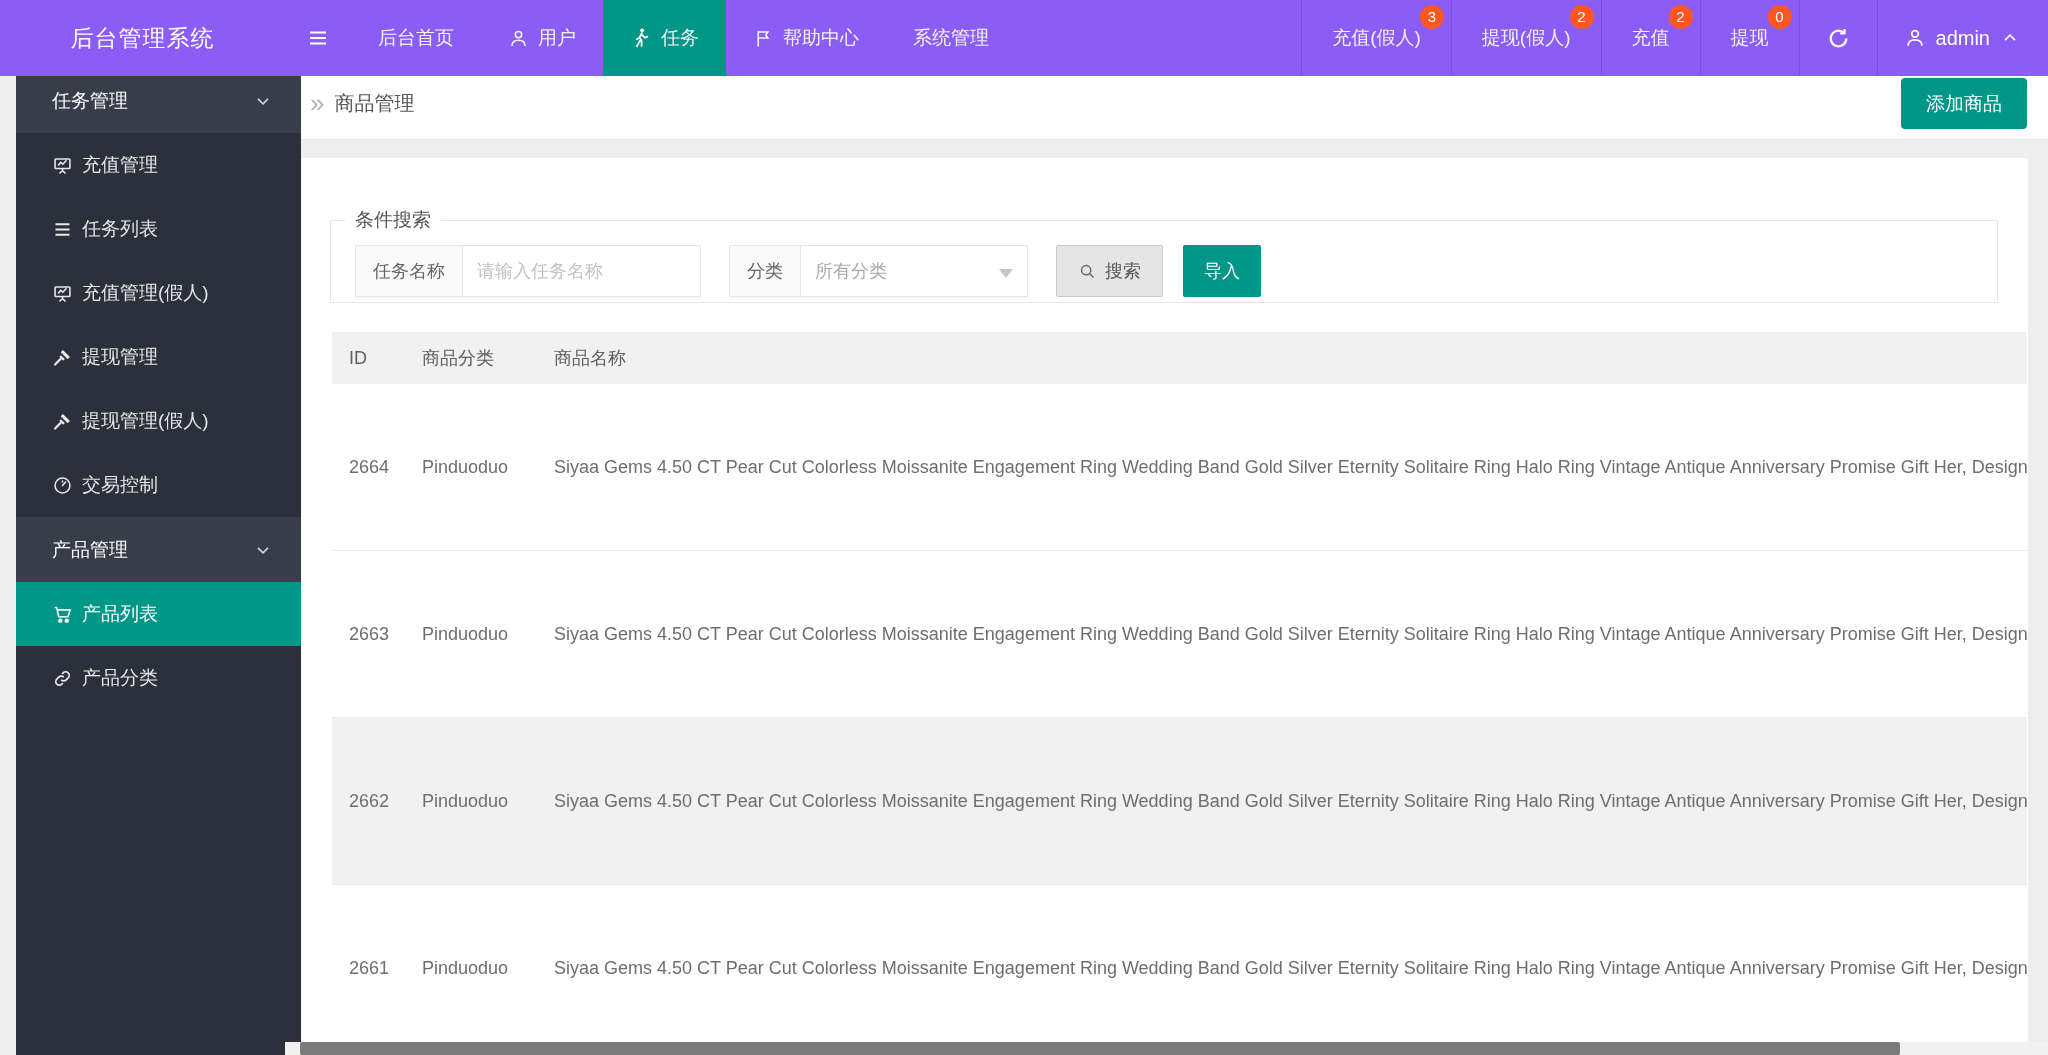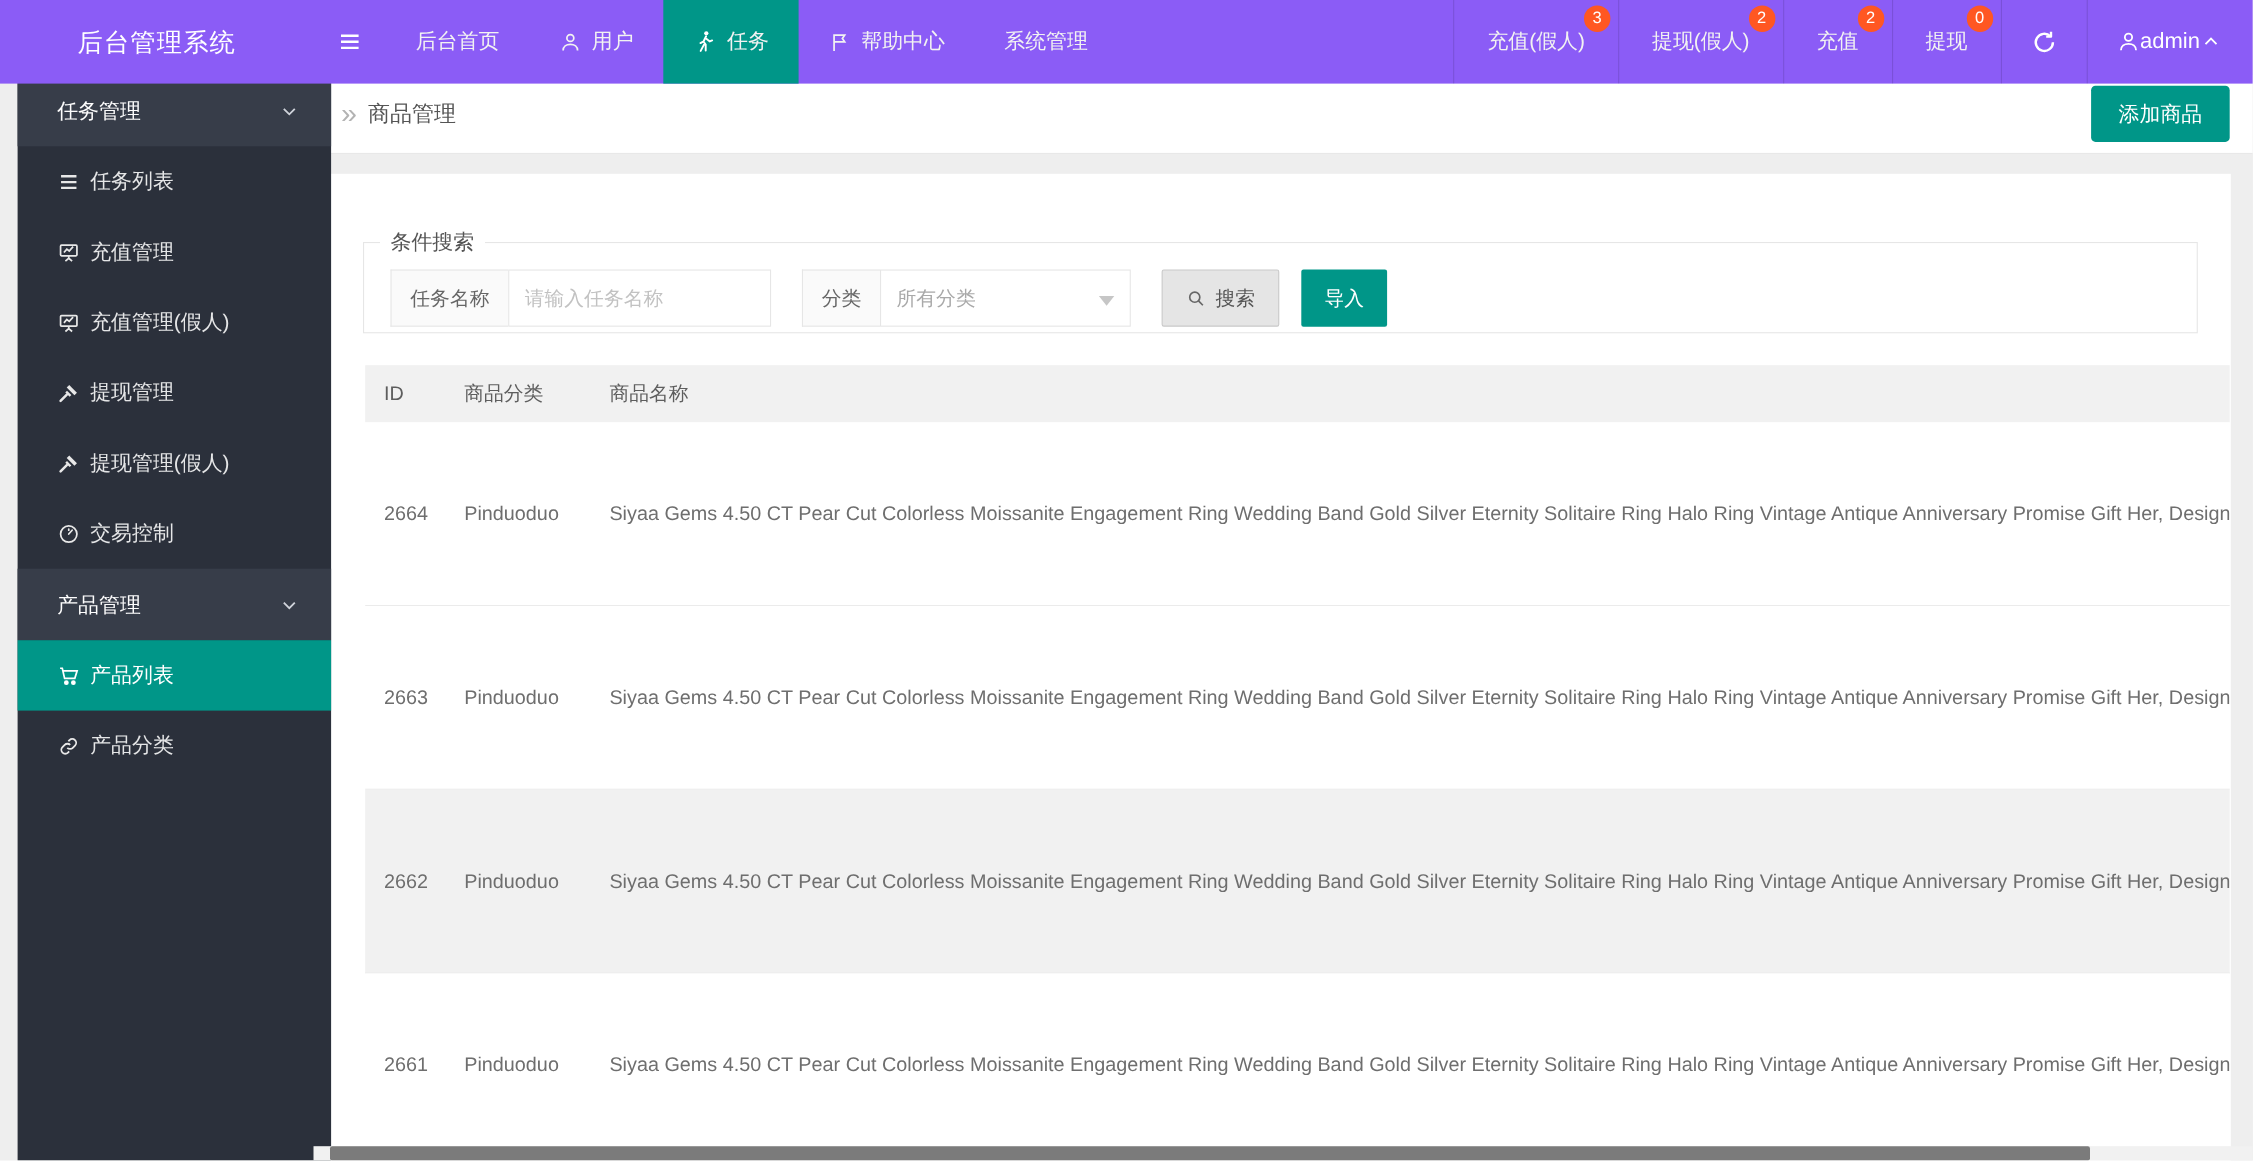--- a/index.html
+++ b/index.html
@@ -37,21 +37,21 @@
   .badge {
     position:absolute; top:5px; right:7px; min-width:24px; height:24px;
     background:#ff5722; color:#fff; border-radius:12px; font-size:15px;
     line-height:24px; text-align:center; padding:0 3px;
   }
   .refresh-btn {
     display:flex; align-items:center; padding:0 26px; cursor:pointer;
     border-left:1px solid rgba(0,0,0,0.12);
   }
   .user-box {
-    display:flex; align-items:center; padding:0 28px 0 26px;
+    display:flex; align-items:center; gap:10px; padding:0 28px 0 26px;
     color:#fff; font-size:20px; cursor:pointer; border-left:1px solid rgba(0,0,0,0.12);
   }
 
   
   .sidebar {
     position:absolute; left:16px; top:68px; width:285px; height:987px;
     background:#2b303b; z-index:20;
   }
   .side-section-header {
     height:65px; background:#373d49; display:flex; align-items:center;
@@ -251,35 +251,35 @@
     <span>任务管理</span>
     <span class="chev ic">
       <svg width="20" height="20" viewBox="0 0 24 24" fill="none" stroke="#cfd3da" stroke-width="2">
           <path d="M6 9.5l6 6 6-6"></path>
         </svg>
     </span>
   </div>
 
   <div class="side-item">
     <span class="ic">
-      <svg width="21" height="21" viewBox="0 0 24 24">
-          <path d="M4 6h16M4 12h16M4 18h16" stroke="#e8e8e8" stroke-width="2.4" fill="none"></path>
-        </svg>
-    </span>
-    <span>任务列表</span>
-  </div>
-
-  <div class="side-item">
-    <span class="ic">
       <svg width="21" height="21" viewBox="0 0 24 24" fill="none" stroke="#e8e8e8" stroke-width="1.8">
           <rect x="3.5" y="4.5" width="17" height="11" rx="1"></rect>
           <path d="M7 12l3-3.5 2.5 2 4-4.5M12 15.5v2.5M8.5 21l3.5-3 3.5 3"></path>
         </svg>
     </span>
     <span>充值管理</span>
+  </div>
+
+  <div class="side-item">
+    <span class="ic">
+      <svg width="21" height="21" viewBox="0 0 24 24">
+          <path d="M4 6h16M4 12h16M4 18h16" stroke="#e8e8e8" stroke-width="2.4" fill="none"></path>
+        </svg>
+    </span>
+    <span>任务列表</span>
   </div>
 
   <div class="side-item">
     <span class="ic">
       <svg width="21" height="21" viewBox="0 0 24 24" fill="none" stroke="#e8e8e8" stroke-width="1.8">
           <rect x="3.5" y="4.5" width="17" height="11" rx="1"></rect>
           <path d="M7 12l3-3.5 2.5 2 4-4.5M12 15.5v2.5M8.5 21l3.5-3 3.5 3"></path>
         </svg>
     </span>
     <span>充值管理(假人)</span>

